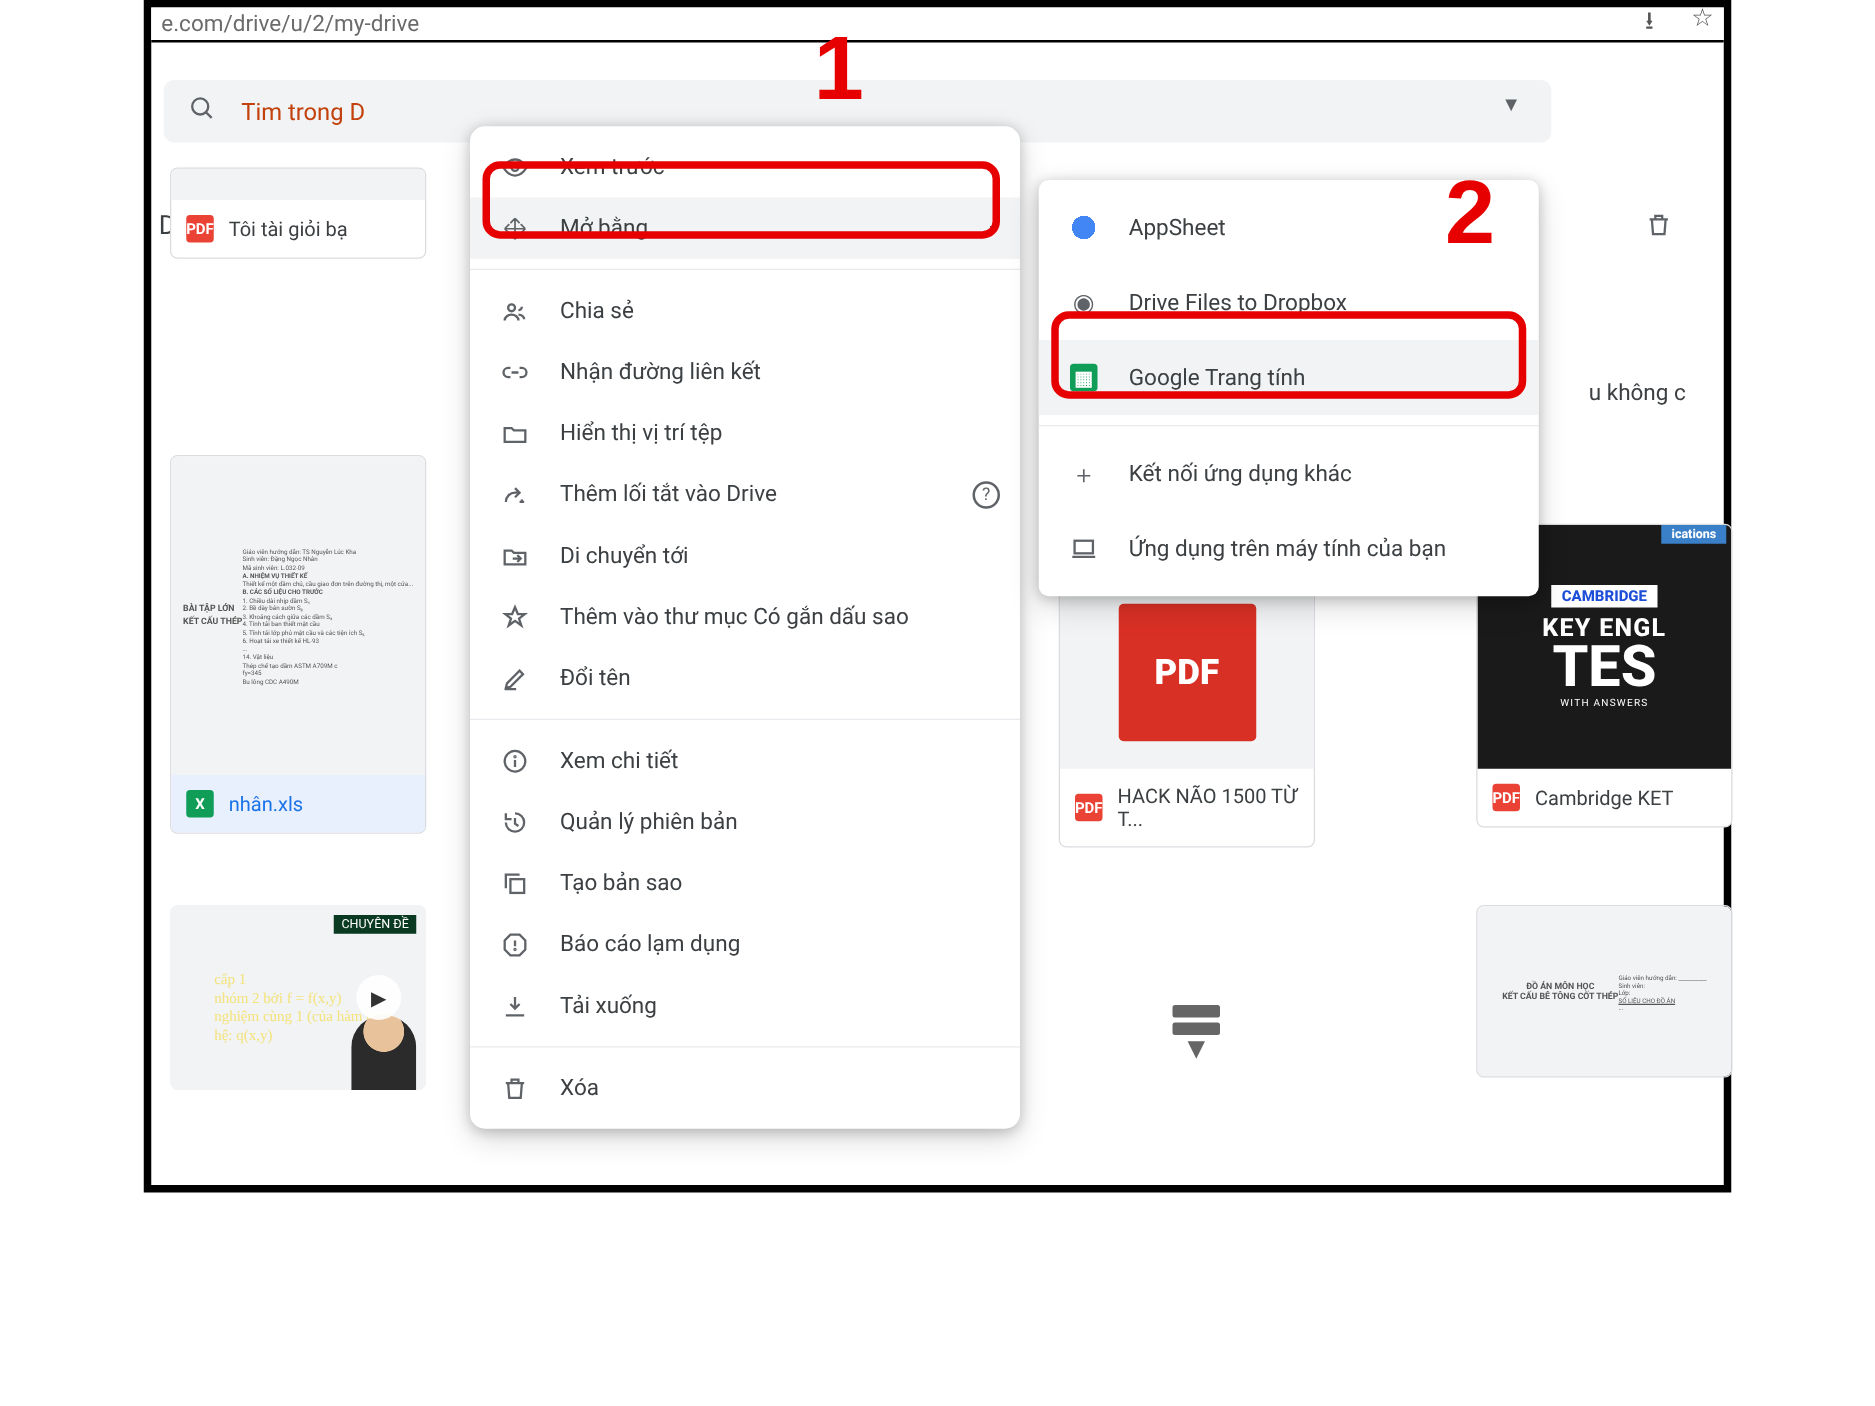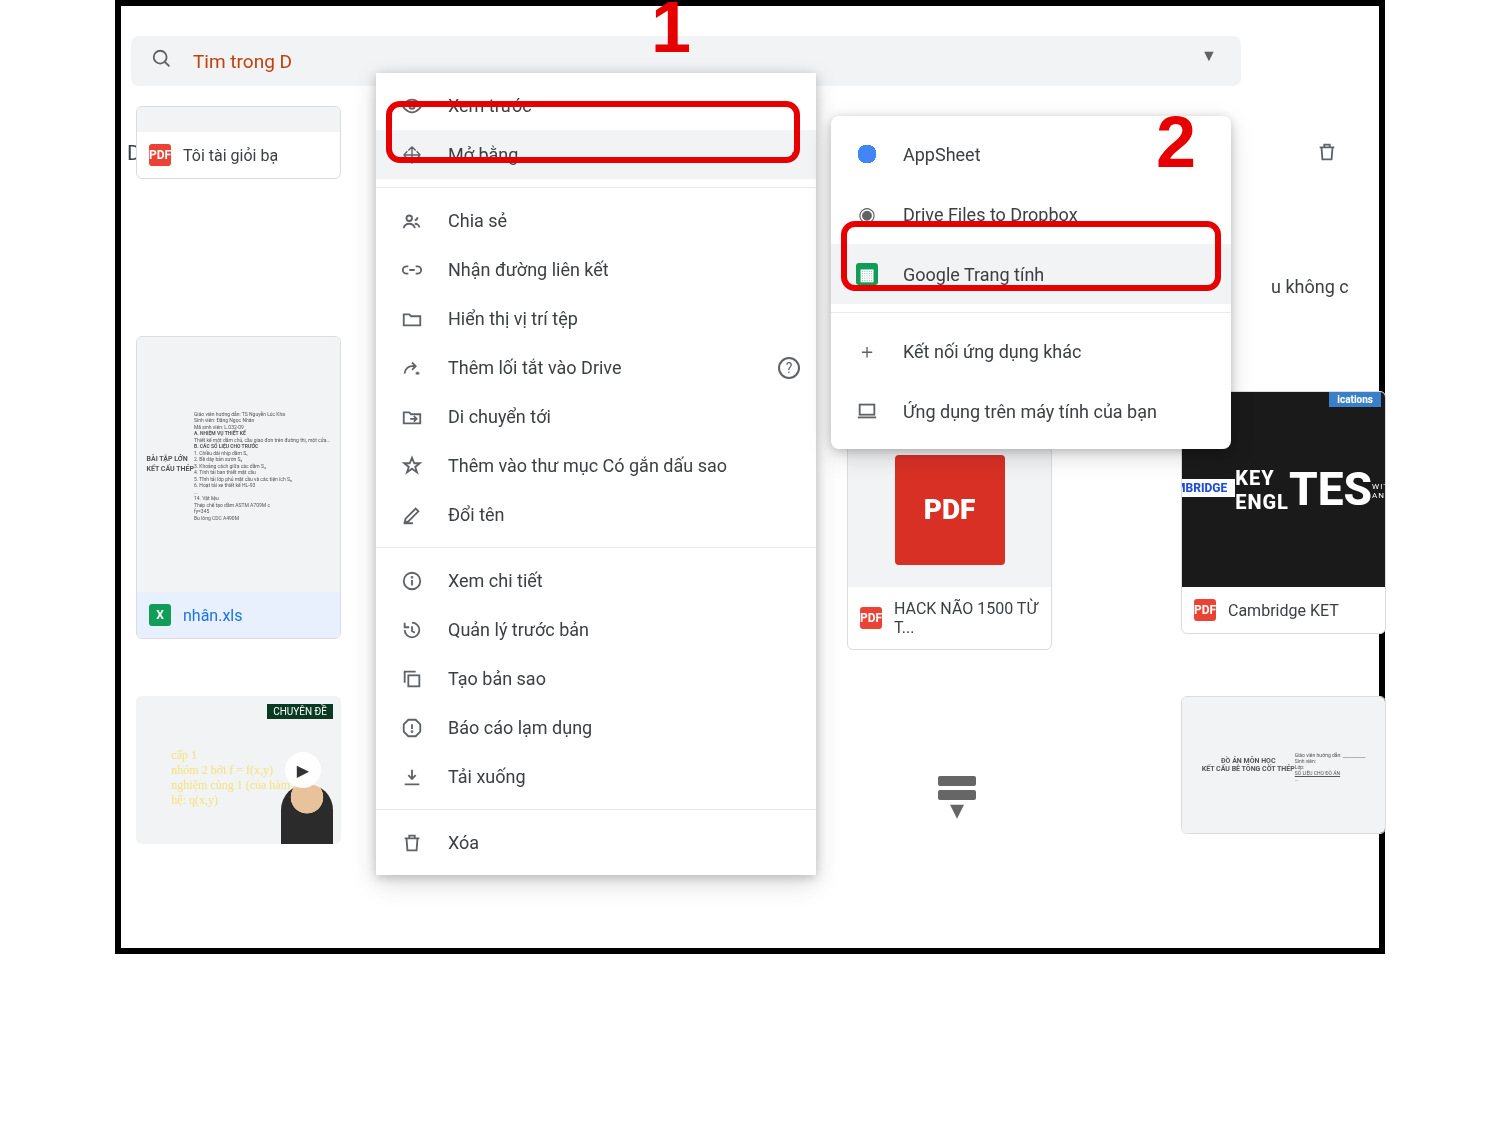--- a/index.html
+++ b/index.html
@@ -21,41 +21,41 @@
   .partial-text { position: absolute; top: 270px; left: 1150px; color: #3c4043; font-size: 18px; white-space: nowrap; }
 
   .file-card { position: absolute; width: 205px; border: 1px solid #dadce0; border-radius: 6px; overflow: hidden; background: #fff; }
   .file-card .preview { background: #f1f3f4; display: flex; align-items: center; justify-content: center; }
   .file-card .label { display: flex; align-items: center; gap: 12px; padding: 12px 12px; font-size: 16px; color: #3c4043; }
   .file-card .label.selected { background: #e8f0fe; color: #1a73e8; }
   .icon-box { width: 22px; height: 22px; display: inline-flex; align-items: center; justify-content: center; border-radius: 3px; font-size: 12px; font-weight: bold; color: #fff; }
   .pdf-ic { background: #ea4335; }
   .xls-ic { background: #0f9d58; }
 
-  .context-menu { position: absolute; top: 67px; left: 255px; width: 440px; background: #fff; border-radius: 0; box-shadow: 0 2px 10px rgba(0,0,0,0.2), 0 8px 24px rgba(0,0,0,0.15); padding: 8px 0; z-index: 10; }
+  .context-menu { position: absolute; top: 67px; left: 255px; width: 440px; background: #fff; border-radius: 12px; box-shadow: 0 2px 10px rgba(0,0,0,0.2), 0 8px 24px rgba(0,0,0,0.15); padding: 8px 0; z-index: 10; }
   .context-menu .item { display: flex; align-items: center; height: 49px; padding: 0 24px; color: #3c4043; font-size: 18px; cursor: pointer; position: relative; }
   .context-menu .item .mi { width: 24px; margin-right: 24px; color: #5f6368; font-size: 20px; display: inline-flex; justify-content: center; }
   .context-menu .item .chev-r { position: absolute; right: 20px; color: #3c4043; font-weight: bold; font-size: 16px; }
   .context-menu .item .help-ic { position: absolute; right: 16px; color: #5f6368; border: 2px solid #5f6368; border-radius: 50%; width: 22px; height: 22px; display: flex; align-items: center; justify-content: center; font-size: 14px; }
   .context-menu .divider { height: 1px; background: #e8eaed; margin: 8px 0; }
 
   .submenu { position: absolute; top: 110px; left: 710px; width: 400px; background: #fff; border-radius: 8px; box-shadow: 0 2px 10px rgba(0,0,0,0.2), 0 8px 24px rgba(0,0,0,0.15); padding: 8px 0; z-index: 11; }
   .submenu .item { display: flex; align-items: center; height: 60px; padding: 0 24px; color: #3c4043; font-size: 18px; cursor: pointer; }
   .submenu .item .mi { width: 24px; margin-right: 24px; color: #5f6368; font-size: 20px; display: inline-flex; justify-content: center; }
   .submenu .divider { height: 1px; background: #e8eaed; margin: 8px 0; }
   .app-icon { width: 22px; height: 22px; border-radius: 3px; display: inline-flex; align-items: center; justify-content: center; }
   .appsheet-ic { background: radial-gradient(circle, #4285f4 60%, transparent 60%); }
   .dropbox-ic { color: #d93025; font-size: 20px; }
   .sheets-ic { background: #0f9d58; color: #fff; font-size: 16px; font-weight: bold; }
 
   .annot { position: absolute; font-size: 72px; font-weight: 900; color: #e60000; z-index: 20; font-family: Arial, sans-serif; }
   .annot-box { position: absolute; border: 6px solid #e60000; border-radius: 14px; z-index: 20; pointer-events: none; }
 
   .pdf-big { width: 110px; height: 110px; background: #d93025; color: #fff; font-weight: 900; font-size: 28px; display: flex; align-items: center; justify-content: center; border-radius: 4px; margin: 0 auto; }
-  .ket-preview { width: 100%; height: 195px; background: #1a1a1a; color: #fff; display: flex; flex-direction: row; align-items: center; justify-content: center; font-weight: 800; }
+  .ket-preview { width: 100%; height: 195px; background: #1a1a1a; color: #fff; display: flex; flex-direction: column; align-items: center; justify-content: center; font-weight: 800; }
   .ket-preview .cam { background: #fff; color: #1d4ed8; font-size: 12px; padding: 2px 8px; margin-bottom: 4px; }
   .ket-preview .bl { font-size: 20px; letter-spacing: 1px; }
   .ket-preview .tes { font-size: 46px; line-height: 0.9; }
   .ket-preview .ans { font-size: 8px; font-weight: 400; margin-top: 2px; letter-spacing: 1px; }
 
   .card1-preview { height: 25px; background: linear-gradient(90deg, #4db8ff, #4dff88, #ff4d4d); }
   .card2-preview { height: 255px; background: #fff; padding: 8px; font-size: 6px; color: #555; line-height: 1.3; }
   .card3-preview { height: 148px; background: #0b4d2e; position: relative; }
   .card3-preview .play { position: absolute; right: 20px; top: 50%; transform: translateY(-50%); width: 36px; height: 36px; background: rgba(255,255,255,0.9); border-radius: 50%; display: flex; align-items: center; justify-content: center; color: #333; font-size: 16px; }
   .card3-preview .txt { position: absolute; top: 8px; right: 8px; background: #0a3a22; color: #fff; padding: 2px 6px; font-size: 10px; }
@@ -66,20 +66,27 @@
   .dl-arrow { width: 52px; height: 40px; display:flex; flex-direction:column; align-items:center; gap:4px; color:#666; margin:0 auto;}
   .dl-arrow .bar { width: 38px; height: 10px; background:#666; border-radius:2px;}
 
   svg.iconpath { width: 22px; height: 22px; stroke: #5f6368; fill: none; stroke-width: 2; }
 </style>
 </head>
 <body>
 
 <div class="screenshot">
 
+  <div class="url-bar">
+    <span>e.com/drive/u/2/my-drive</span>
+    <span class="star-group">
+      <span>⭳</span>
+      <span>☆</span>
+    </span>
+  </div>
 
   <div class="content-area">
 
     <div class="search-bar">
       <span class="mag">
         <svg class="iconpath" viewBox="0 0 24 24">
             <circle cx="10" cy="10" r="7"></circle>
             <line x1="20" y1="20" x2="15" y2="15"></line>
           </svg>
       </span>
@@ -255,21 +262,21 @@
             </svg>
           </span>
         <span>Xem chi tiết</span>
       </div>
       <div class="item">
         <span class="mi">
             <svg class="iconpath" viewBox="0 0 24 24">
               <path d="M4 12a8 8 0 108-8M4 4v5h5M12 8v5l3 2"></path>
             </svg>
           </span>
-        <span>Quản lý trước bản</span>
+        <span>Quản lý phiên bản</span>
       </div>
       <div class="item">
         <span class="mi">
             <svg class="iconpath" viewBox="0 0 24 24">
               <rect x="8" y="8" width="12" height="12"></rect>
               <path d="M4 16V4h12"></path>
             </svg>
           </span>
         <span>Tạo bản sao</span>
       </div>

